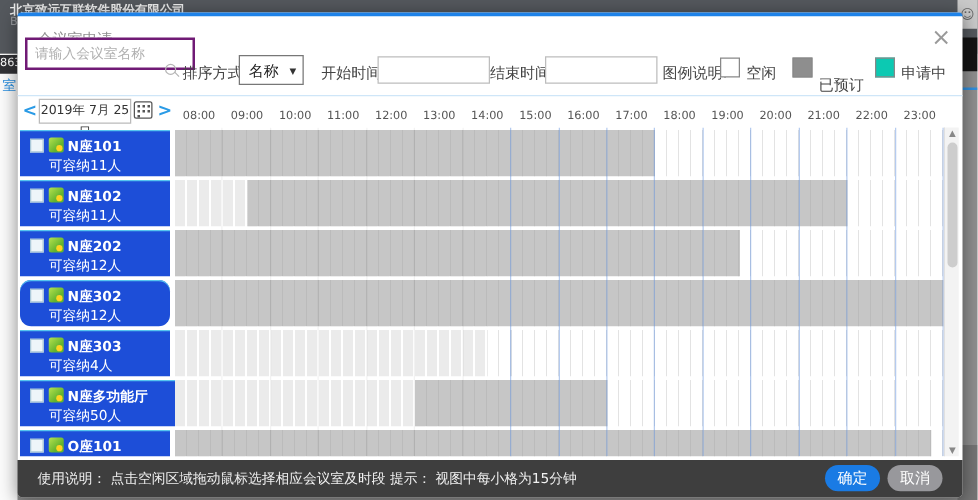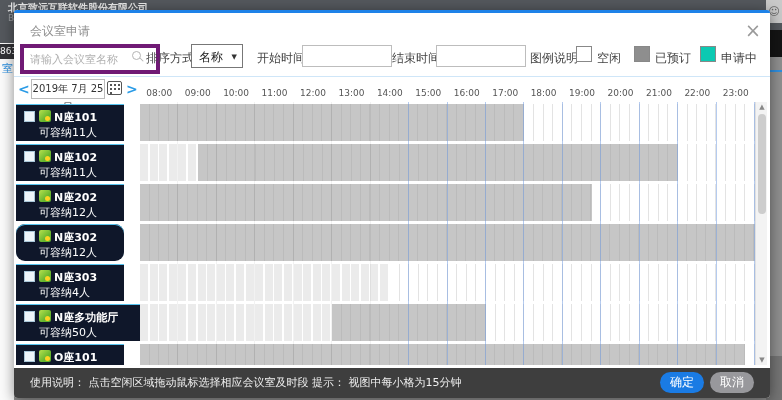--- a/index.html
+++ b/index.html
@@ -18,21 +18,21 @@
   .blackbox{left:766px;top:30px;width:16px;height:27px;background:#141414;}
   .bluestub{left:770px;top:70px;width:12px;height:2px;background:#2f8fe0;}
   .brstrip{left:766px;top:356px;width:16px;height:44px;background:#747474;}
   
   .dlg{left:14px;top:10px;width:756px;height:388px;background:#fff;border-radius:4px;
        box-shadow:0 2px 14px rgba(0,0,0,.45);}
   .dlg-top{left:0;top:0;width:756px;height:3px;background:#1e82e8;border-radius:4px 4px 0 0;}
   .dlg-title{left:16px;top:13px;font-size:12px;color:#8f8f8f;}
   .dlg-close{left:731px;top:10px;font-size:19px;color:#9a9a9a;cursor:pointer;line-height:20px;}
   
-  .search{left:6px;top:34px;width:108px;height:22px;border:4px solid #701a75;font-size:11px;color:#333;
+  .search{left:6px;top:20px;width:108px;height:22px;border:2px solid #701a75;font-size:11px;color:#333;
           padding:0 18px 0 6px;box-sizing:content-box;outline:none;}
   .search::placeholder{color:#b0b0b0;}
   .mag{left:118px;top:41px;width:7px;height:7px;border:1px solid #b5b5b5;border-radius:50%;}
   .mag::after{content:"";position:absolute;left:6px;top:7px;width:5px;height:1px;background:#b5b5b5;transform:rotate(45deg);}
   .tlabel{font-size:12px;color:#444;top:40px;}
   .selbox{left:177px;top:34px;width:52px;height:24px;border:1px solid #777;font-size:12px;color:#222;
           line-height:24px;padding-left:7px;box-sizing:border-box;cursor:pointer;background:#fff;}
   .selbox .arr{position:absolute;right:5px;top:0;font-size:7px;color:#333;line-height:24px;}
   .tinput{top:35px;width:80px;height:20px;border:1px solid #bdbdbd;outline:none;font-size:11px;padding:0 4px;}
   .legend-box{top:36px;width:14px;height:14px;border:1px solid #888;}
@@ -52,21 +52,21 @@
   .g-row{position:absolute;left:0;width:100%;height:37px;}
   .free{position:absolute;top:0;height:100%;}
   .past{left:0;background:repeating-linear-gradient(to right,#ebebeb 0px,#ebebeb 8.1px,#ffffff 8.1px,#ffffff 9.6px);}
   .future{right:0;background:repeating-linear-gradient(to right,#ffffff 0px,#ffffff 8.6px,#e3e3e3 8.6px,#e3e3e3 9.6px);}
   .booked{position:absolute;top:0;height:100%;
           background:repeating-linear-gradient(to right,#c6c6c6 0px,#c6c6c6 8.6px,#bbbbbb 8.6px,#bbbbbb 9.6px);}
   .hlines{position:absolute;left:0;top:0;width:100%;height:100%;pointer-events:none;z-index:5;}
   .hline{position:absolute;top:0;width:1px;height:100%;}
   
   .roomlist{left:2px;top:94px;width:124px;height:261px;overflow:hidden;}
-  .room{position:absolute;left:0;width:108px;height:37px;background:#0f172a;box-shadow:inset 0 1px 0 #55c3ef;
+  .room{position:absolute;left:0;width:120px;height:37px;background:#1d4ed8;box-shadow:inset 0 1px 0 #55c3ef;
         color:#fff;cursor:pointer;}
   .cb{position:absolute;left:8px;top:7px;width:9px;height:9px;background:#eef5f9;border:1px solid #a9c7d8;}
   .ricon{position:absolute;left:23px;top:6px;width:12px;height:12px;border-radius:2px;
          background:linear-gradient(135deg,#b8e24e 0%,#62b42e 65%);}
   .ricon::after{content:"";position:absolute;right:1px;bottom:1px;width:5px;height:5px;border-radius:50%;background:#ffd321;}
   .rname{position:absolute;left:38px;top:6px;font-size:11px;font-weight:bold;white-space:nowrap;}
   .rcap{position:absolute;left:23px;top:21px;font-size:11px;}
   
   .sbar{left:741px;top:92px;width:12px;height:263px;background:#f3f3f3;border-left:1px solid #e0e0e0;box-sizing:border-box;}
   .sarrow{position:absolute;left:0;width:12px;font-size:7px;color:#888;text-align:center;cursor:pointer;}
@@ -106,21 +106,21 @@
     <span class="arr">▼</span>
   </div>
   <span class="abs tlabel" style="left:243px;">开始时间:</span>
   <input class="abs tinput" style="left: 288px;" value="">
   <span class="abs tlabel" style="left:378px;">结束时间:</span>
   <input class="abs tinput" style="left: 422px;" value="">
   <span class="abs tlabel" style="left:516px;">图例说明:</span>
   <span class="abs legend-box" style="left: 562px; background: rgb(255, 255, 255);"></span>
   <span class="abs tlabel" style="left:583px;">空闲</span>
   <span class="abs legend-box" style="left: 620px; background: rgb(142, 142, 142);"></span>
-  <span class="abs tlabel" style="left:641px;">已预订</span>
+  <span class="abs tlabel" style="left:641px;margin-top:10px;">已预订</span>
   <span class="abs legend-box" style="left: 686px; background: rgb(12, 201, 178);"></span>
   <span class="abs tlabel" style="left:707px;">申请中</span>
   <div class="abs hairline"></div>
 
   <span class="abs chev" style="left:4px;">&lt;</span>
   <div class="abs datebox">2019年 7月 25日</div>
   <span class="abs cal"></span>
   <span class="abs chev" style="left:112px;">&gt;</span>
 
   <div class="abs thead">

